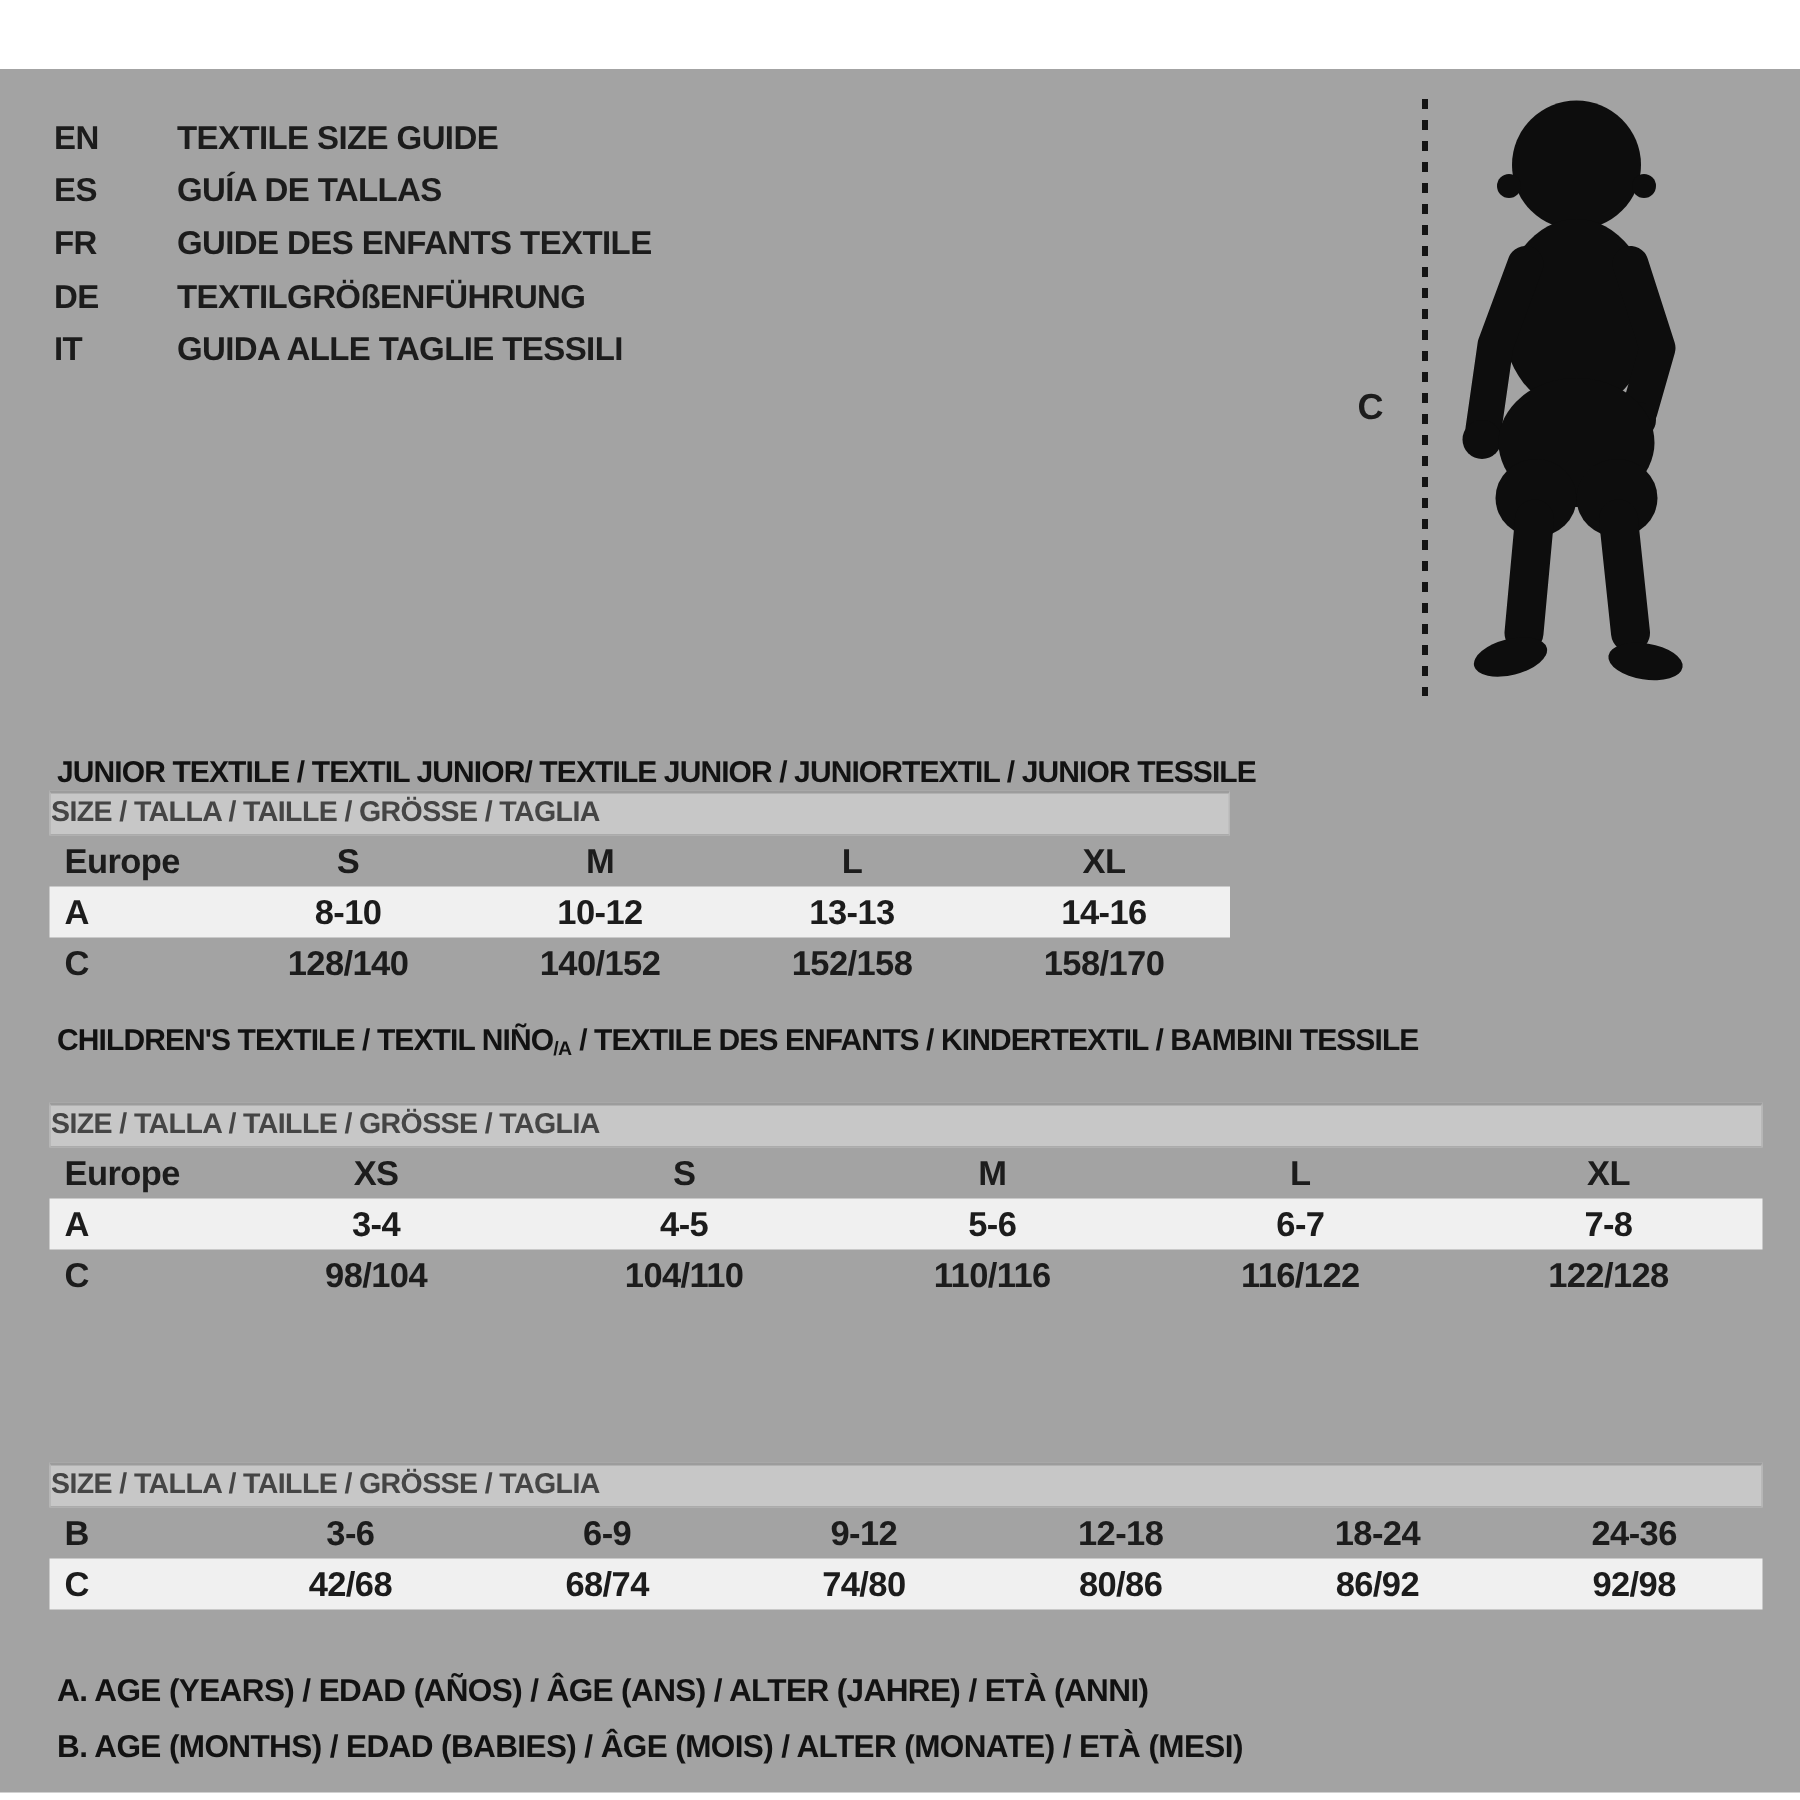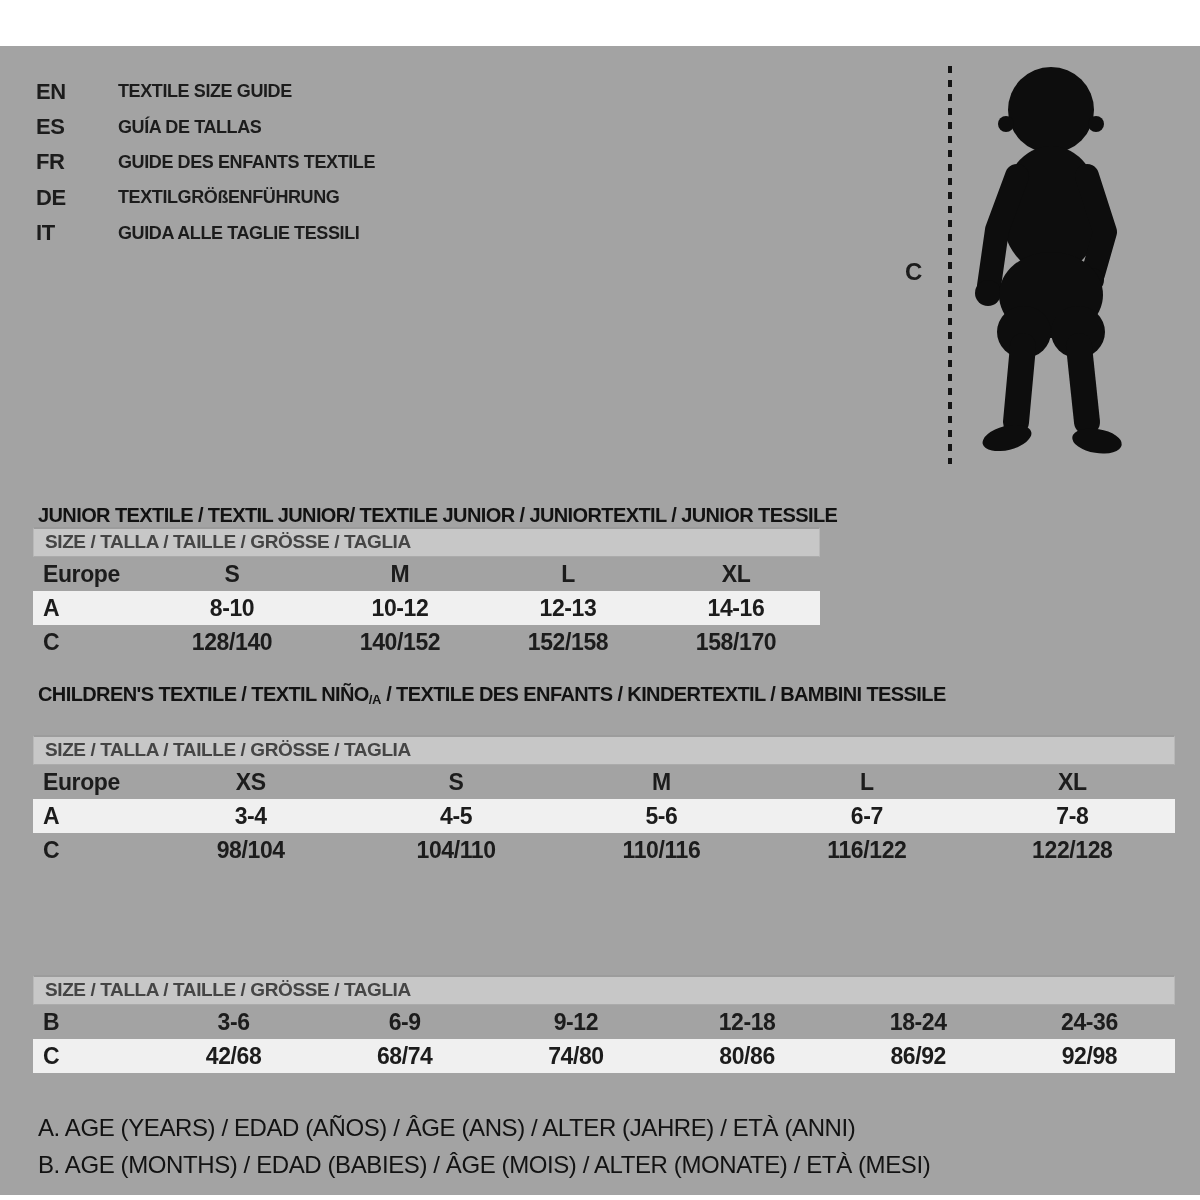--- a/index.html
+++ b/index.html
@@ -8,21 +8,21 @@
     width:1200px; height:1200px;
     font-family:"Liberation Sans", sans-serif;
     color:#1c1c1c;
   }
   .page { position:relative; width:1200px; height:1149px; background:#a3a3a3; overflow:hidden;margin-top:46px; }
 
   
   .lang-block { position:absolute; left:36px; top:28px; }
   .lang-row { display:flex; height:35.4px; align-items:center; }
   .lang-code { width:82px; font-weight:bold; font-size:22px; letter-spacing:-0.4px; }
-  .lang-label { font-weight:bold; font-size:18px; letter-spacing:-0.4px; white-space:nowrap; }
+  .lang-label { font-weight:bold; font-size:22px; letter-spacing:-0.4px; white-space:nowrap; }
 
   
   .figure-wrap { position:absolute; left:905px; top:12px; width:245px; height:414px; }
   .measure-line {
     position:absolute; left:43px; top:8px; width:4px; height:398px;
     background:repeating-linear-gradient(to bottom,#141414 0 7px,transparent 7px 14px);
   }
   .measure-label { position:absolute; left:0px; top:200px; font-weight:bold; font-size:24px; }
   .baby-svg { position:absolute; left:58px; top:2px; }
 
@@ -35,36 +35,36 @@
   .section-title .subscript { font-size:13px; vertical-align:-3px; letter-spacing:-0.3px; }
   .two-line { line-height:37px; }
 
   
   .size-table { position:absolute; left:33px; }
   .size-bar {
     height:30px; background:#c7c7c7;
     border-top:2px solid #9c9c9c; border-bottom:1px solid #ababab;
     border-left:1px solid #b8b8b8; border-right:1px solid #b8b8b8;
     font-weight:bold; font-size:19px; letter-spacing:-0.4px;
-    line-height:26px; padding-left:11px; color:#454545;
+    line-height:26px; color:#454545;
     white-space:nowrap; overflow:hidden;
   }
   .t-row { display:grid; height:34px; align-items:center; font-weight:bold; font-size:23px; letter-spacing:-0.4px; }
   .t-row .lbl { text-align:left; padding-left:10px; }
   .t-row .val { text-align:center; }
   .shade { background:#f0f0f0; }
   .cols4 { grid-template-columns:115px repeat(4,1fr); }
   .cols5 { grid-template-columns:115px repeat(5,1fr); }
   .cols6 { grid-template-columns:115px repeat(6,1fr); }
   .w-junior { width:787px; }
   .w-full { width:1142px; }
 
   
   .legend-block { position:absolute; left:38px; top:1064px; }
-  .legend-line { font-weight:normal; font-size:24px; letter-spacing:-0.4px; line-height:36.5px; white-space:nowrap; color:#121212; }
+  .legend-line { font-weight:bold; font-size:21px; letter-spacing:-0.4px; line-height:36.5px; white-space:nowrap; color:#121212; }
 </style>
 </head>
 <body>
 
 <div class="page">
 
   <div class="lang-block">
     <div class="lang-row">
       <span class="lang-code">EN</span>
       <span class="lang-label">TEXTILE SIZE GUIDE</span>
@@ -118,21 +118,21 @@
       <span class="lbl">Europe</span>
       <span class="val">S</span>
       <span class="val">M</span>
       <span class="val">L</span>
       <span class="val">XL</span>
     </div>
     <div class="t-row cols4 shade">
       <span class="lbl">A</span>
       <span class="val">8-10</span>
       <span class="val">10-12</span>
-      <span class="val">12-13</span>
+      <span class="val">13-13</span>
       <span class="val">14-16</span>
     </div>
     <div class="t-row cols4">
       <span class="lbl">C</span>
       <span class="val">128/140</span>
       <span class="val">140/152</span>
       <span class="val">152/158</span>
       <span class="val">158/170</span>
     </div>
   </div>

